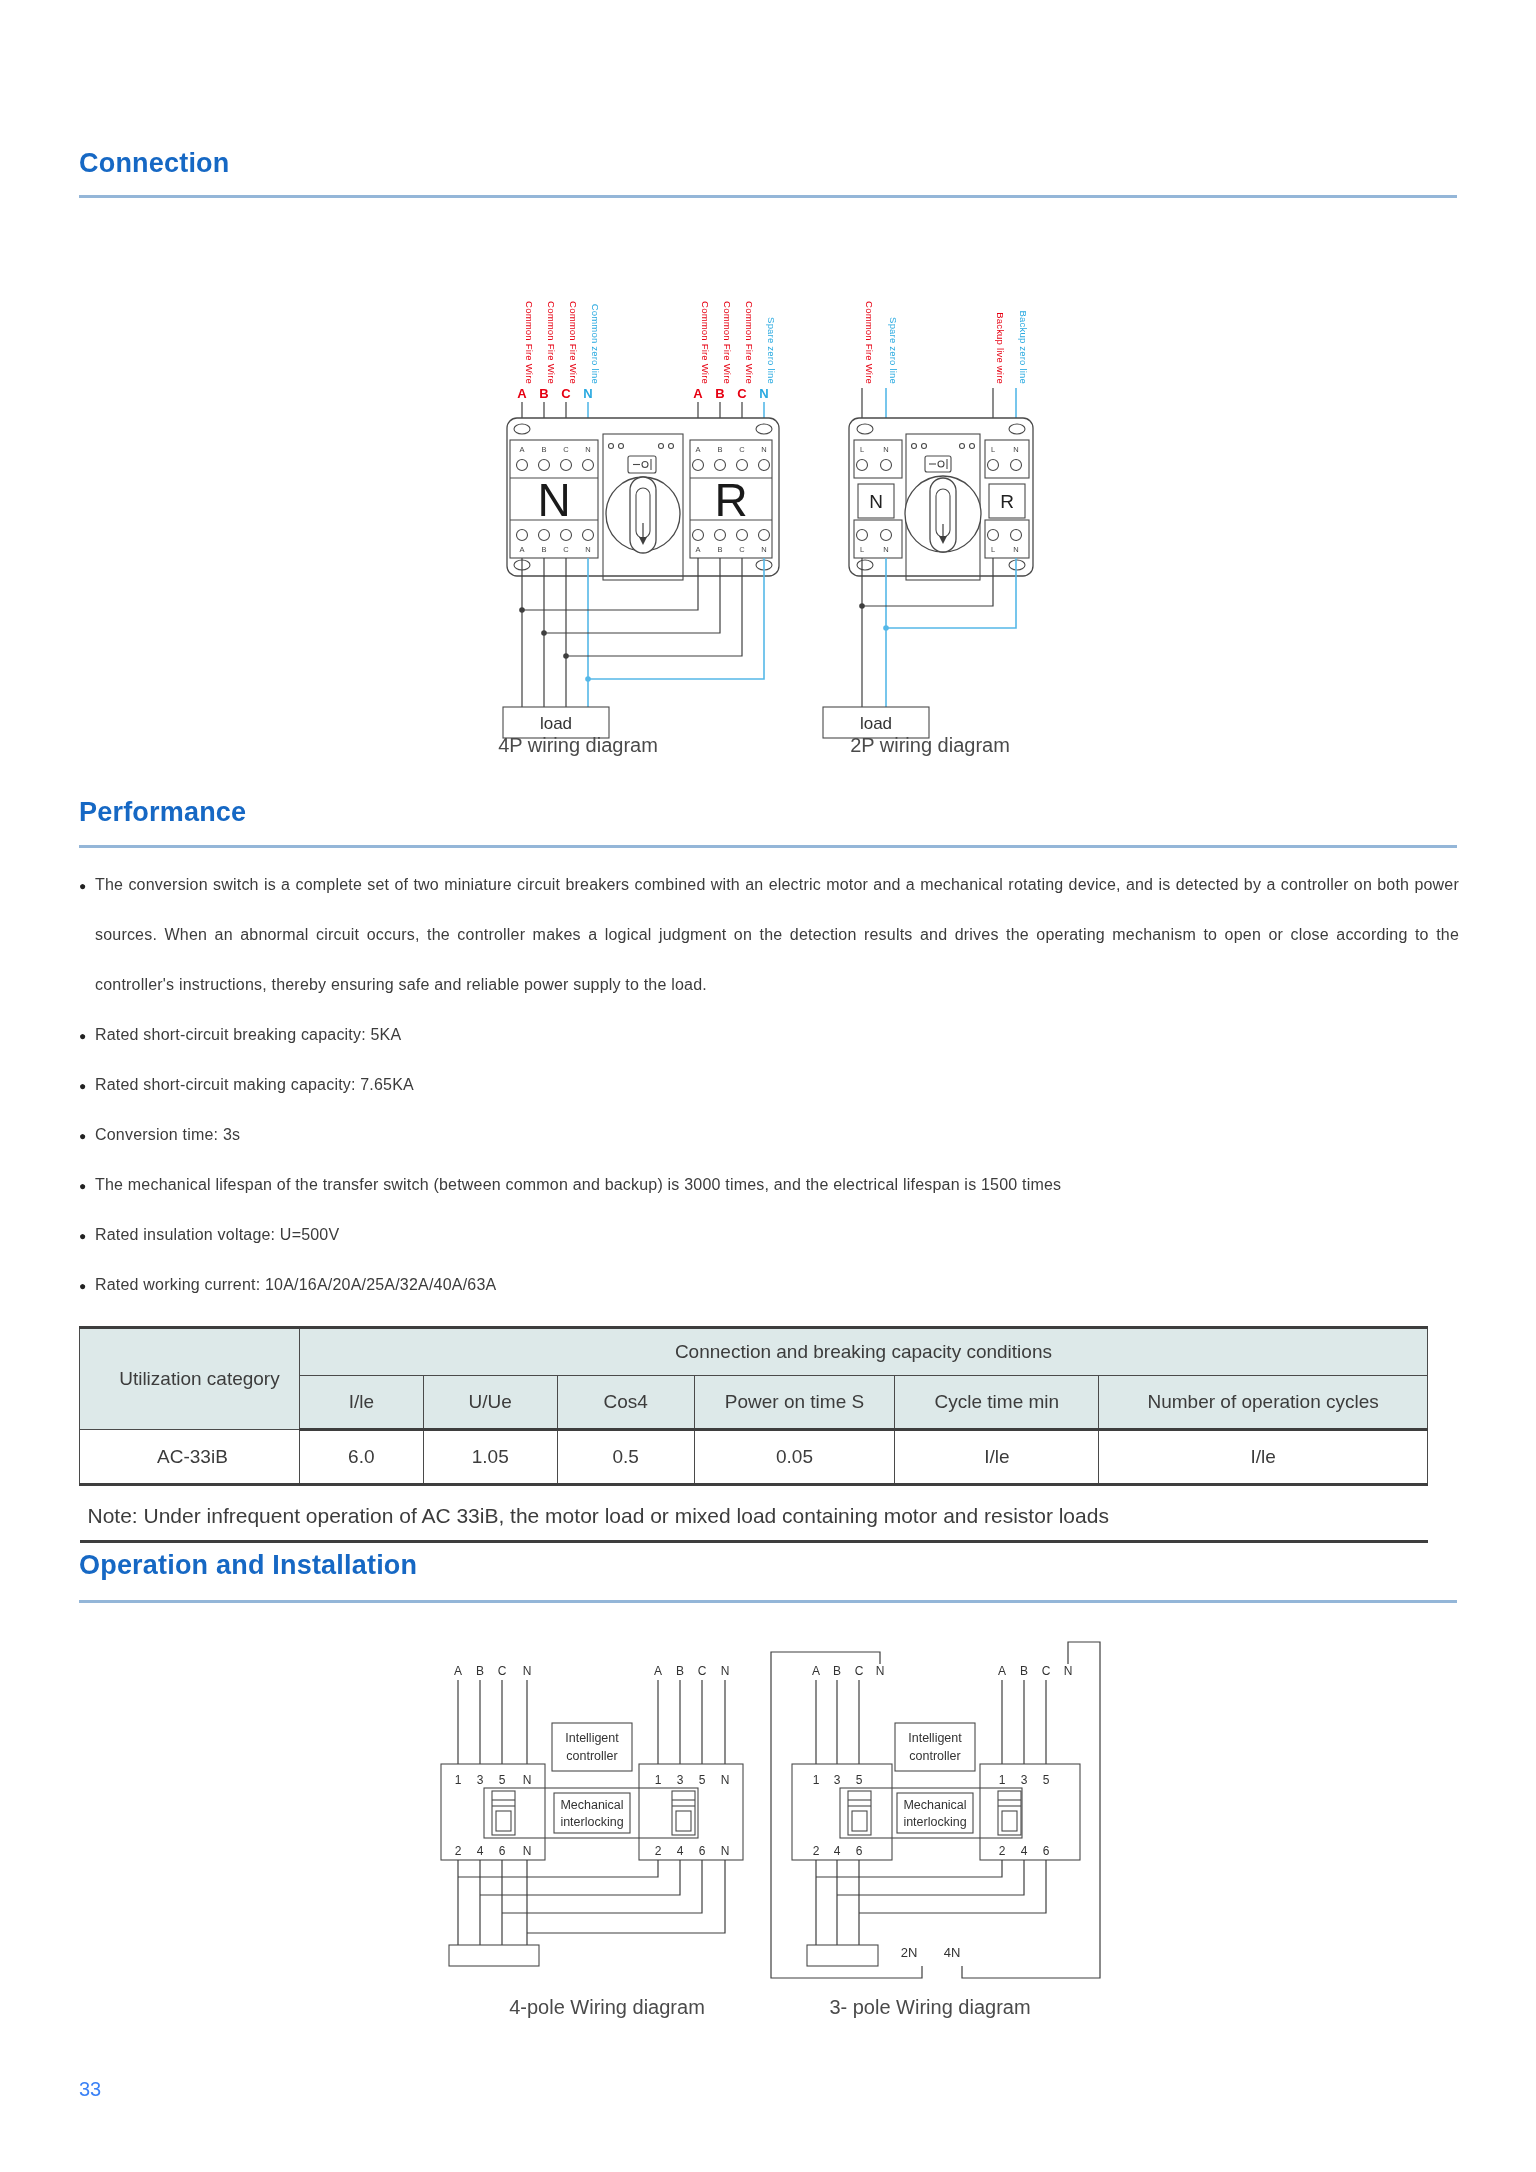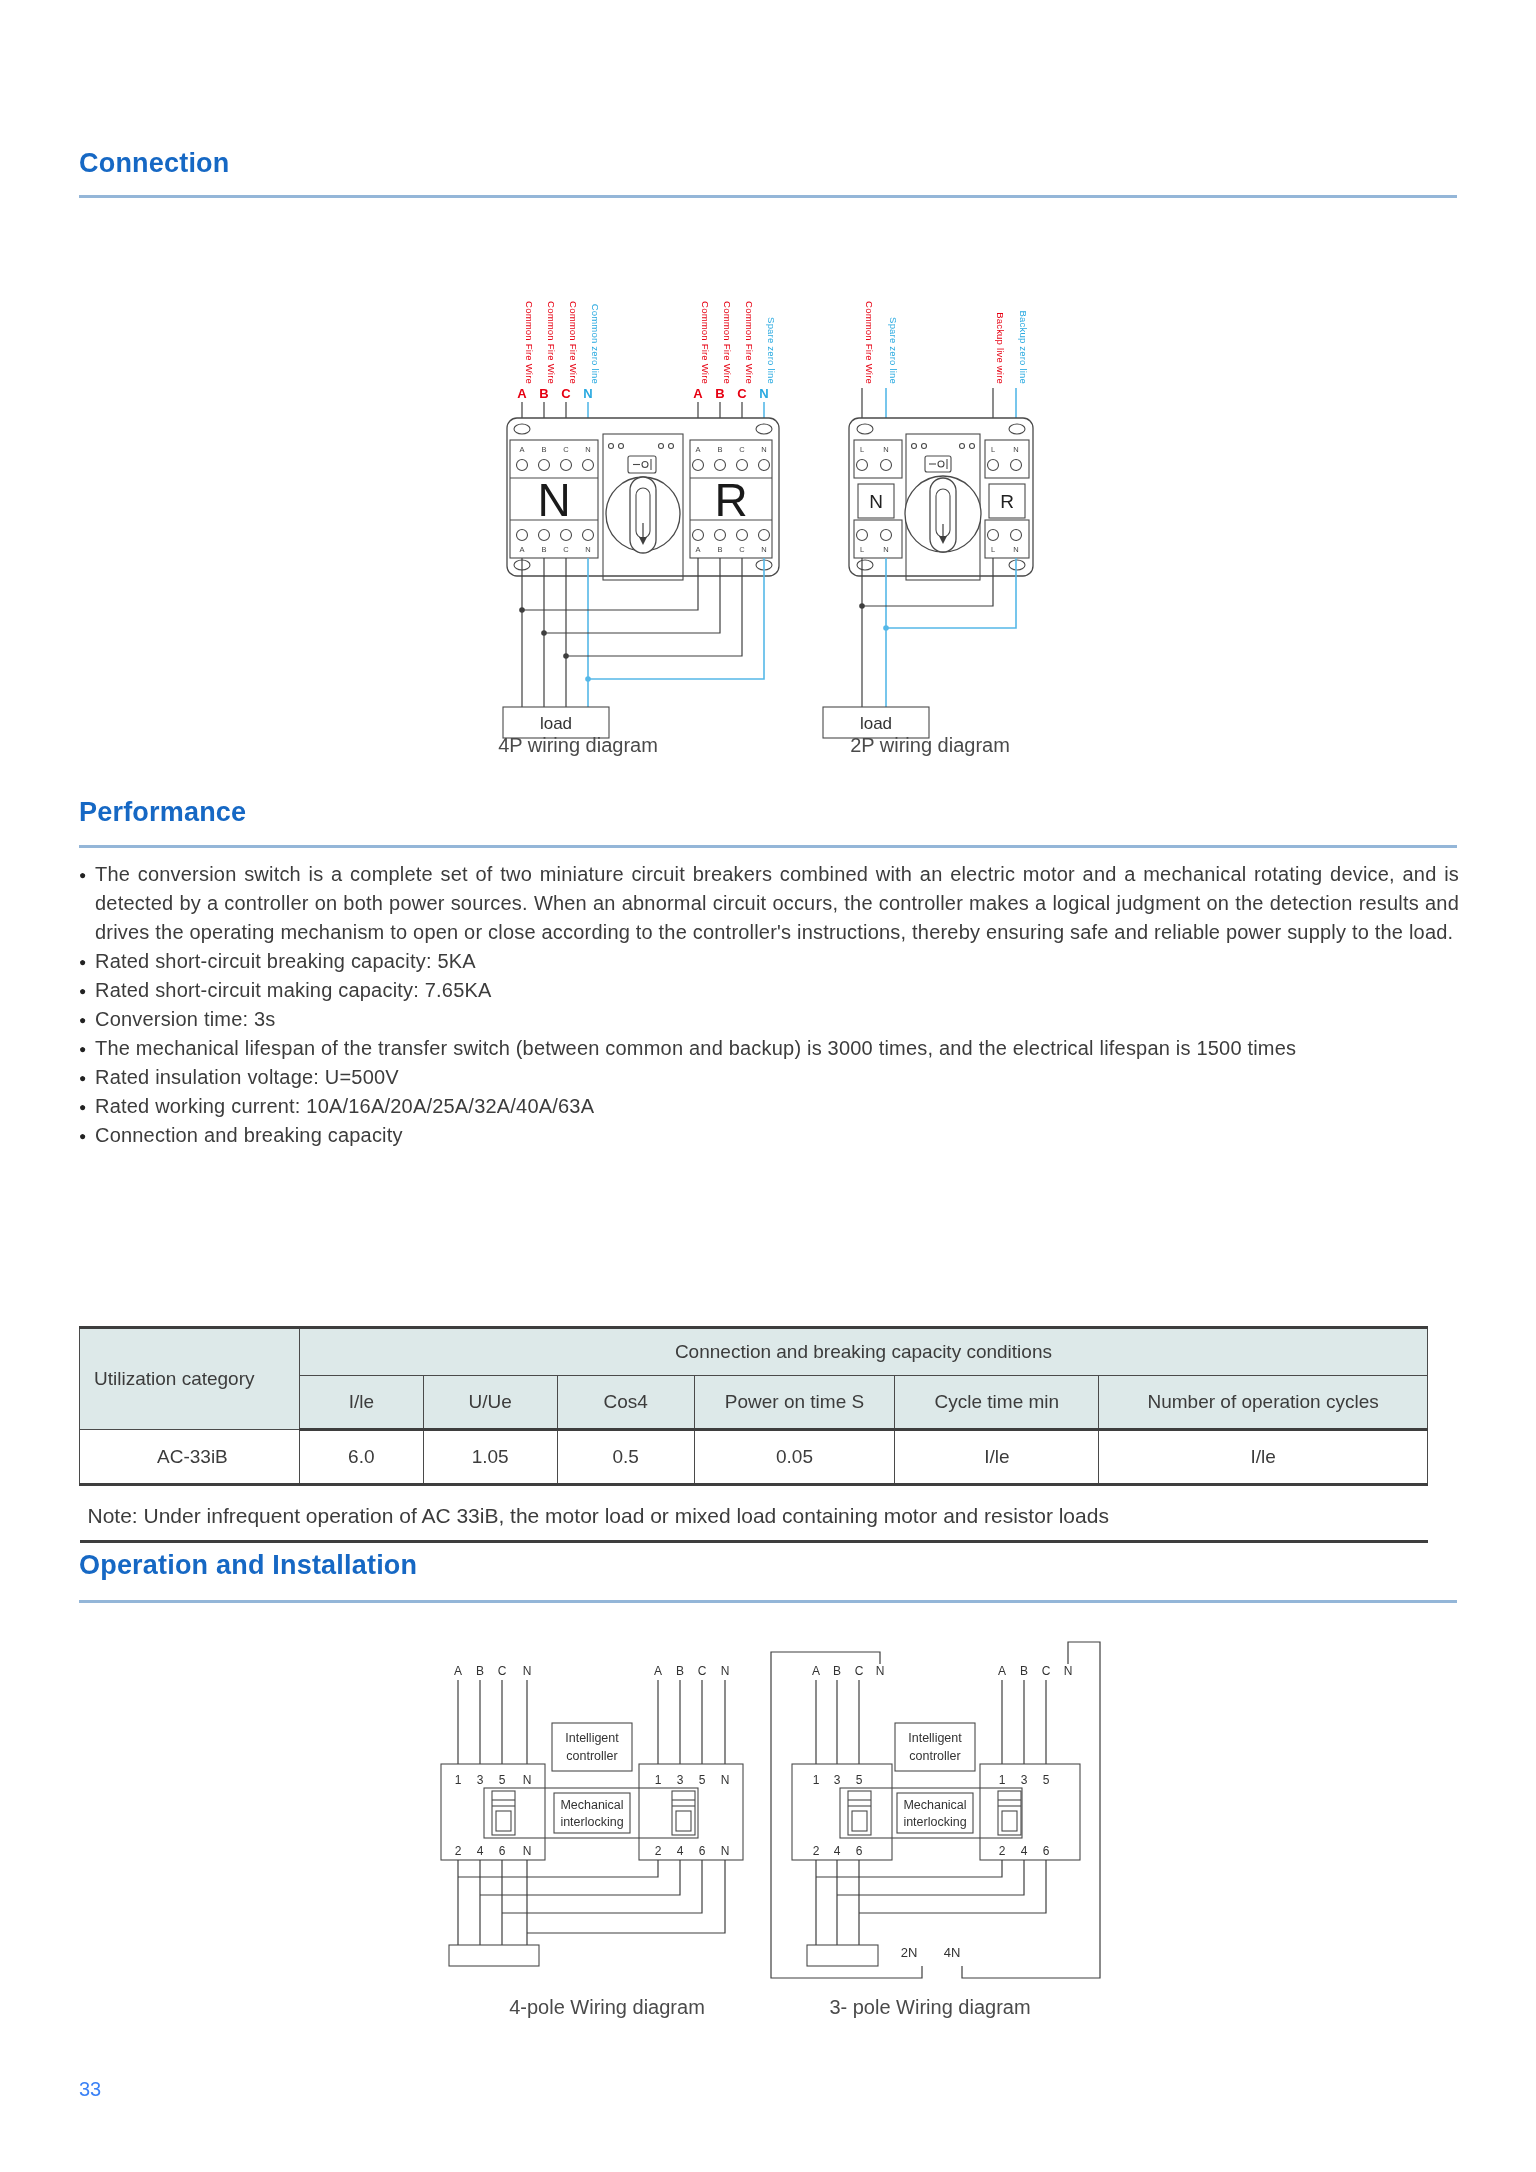--- a/index.html
+++ b/index.html
@@ -1,28 +1,28 @@
 <!DOCTYPE html>
 <html><head>
 <meta charset="utf-8">
 <style>
   html,body{margin:0;padding:0;background:#ffffff;}
   .page{position:relative;width:1536px;height:2172px;background:#ffffff;overflow:hidden;
         font-family:"Liberation Sans","DejaVu Sans",sans-serif;color:#3c3c3c;}
   .sec-title{position:absolute;left:79px;font-size:27px;font-weight:bold;color:#1668c4;letter-spacing:0.2px;}
   .rule{position:absolute;left:79px;width:1378px;height:3px;background:#94b6d8;}
   .bullets{position:absolute;left:79px;top:860px;width:1380px;}
-  .bullet{position:relative;padding-left:16px;font-size:20px;line-height:29px;color:#3c3c3c;letter-spacing:0.2px;}
+  .bullet{position:relative;padding-left:16px;font-size:16px;line-height:50px;color:#3c3c3c;letter-spacing:0.2px;}
   .bullet::before{content:"●";position:absolute;left:0;top:1px;font-size:12px;color:#222;}
   .bullet.justify{text-align:justify;}
   .cap-table{position:absolute;left:79px;top:1326px;width:1349px;border-collapse:collapse;
              font-size:19px;color:#3c3c3c;border-top:3px solid #3e3e3e;border-bottom:3px solid #3e3e3e;}
   .cap-table th,.cap-table td{border:1px solid #4a4a4a;font-weight:normal;padding:5px 8px;text-align:center;}
   .cap-table .grp{background:#dde9e9;}
-  .cap-table .col1{text-align:left;padding-left:14px;background:#dde9e9;}
+  .cap-table .col1{text-align:center;padding-left:28px;background:#dde9e9;}
   .cap-table tr.sub th{border-bottom:3px solid #3e3e3e;height:42px;}
   .cap-table tr.ghdr th{height:36px;}
   .cap-table tr.data td{border-bottom:3px solid #3e3e3e;height:42px;}
   .cap-table td.note{border:none;text-align:left;padding:18px 4px 12px 8px;font-size:21px;}
   .pagenum{position:absolute;left:79px;top:2078px;font-size:20px;color:#3b82f6;}
   .dsvg{position:absolute;}
   svg text{font-family:"Liberation Sans","DejaVu Sans",sans-serif;}
   .wire{stroke:#3f3f3f;stroke-width:1.2;fill:none;}
   .wireb{stroke:#55b8e8;stroke-width:1.6;fill:none;}
   .dev{fill:#ffffff;stroke:#4a4a4a;stroke-width:1.3;}

